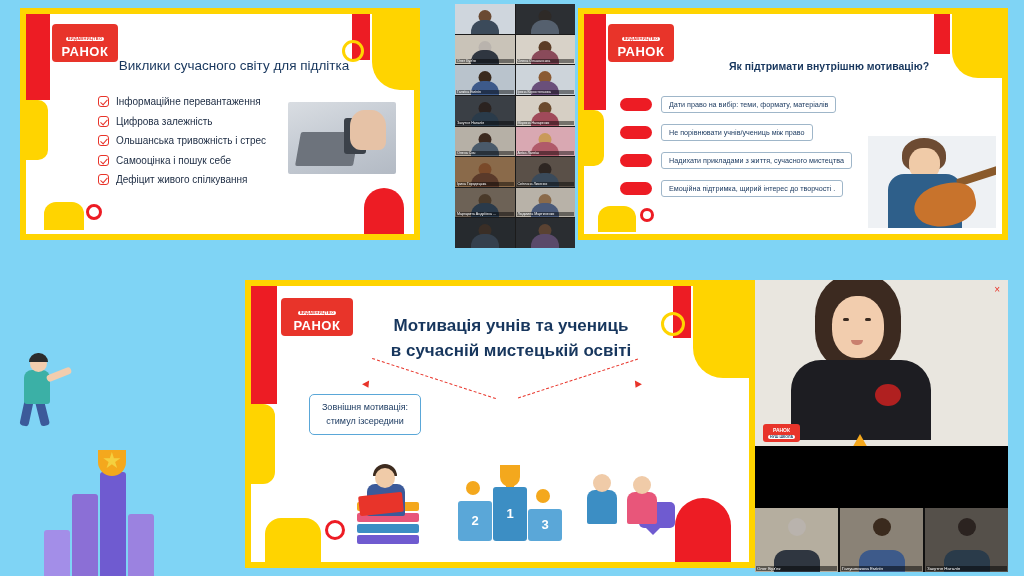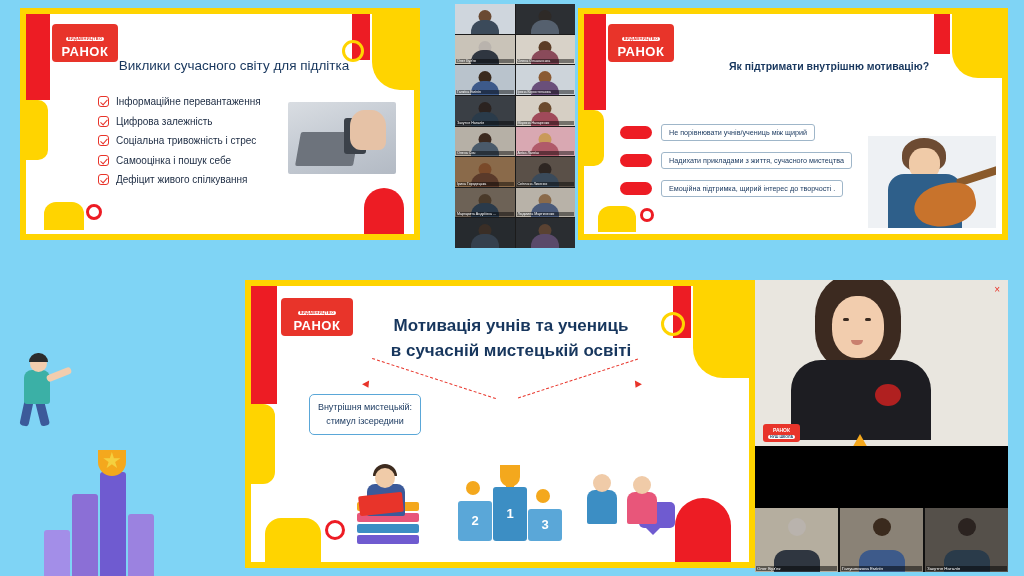--- a/index.html
+++ b/index.html
@@ -401,21 +401,21 @@
       <div class="bullet-row">
         <span class="check-box"></span>
         <span class="bullet-text">Інформаційне перевантаження</span>
       </div>
       <div class="bullet-row">
         <span class="check-box"></span>
         <span class="bullet-text">Цифрова залежність</span>
       </div>
       <div class="bullet-row">
         <span class="check-box"></span>
-        <span class="bullet-text">Соціальна тривожність і стрес</span>
+        <span class="bullet-text">Ольшанська тривожність і стрес</span>
       </div>
       <div class="bullet-row">
         <span class="check-box"></span>
         <span class="bullet-text">Самооцінка і пошук себе</span>
       </div>
       <div class="bullet-row">
         <span class="check-box"></span>
         <span class="bullet-text">Дефіцит живого спілкування</span>
       </div>
     </div>
@@ -437,23 +437,27 @@
     <div class="blob yellow" style="right:0;top:0;width:50px;height:64px;border-radius:0 0 0 26px;"></div>
     <div class="blob red" style="right:52px;top:0;width:16px;height:40px;"></div>
 
     <div class="ranok-logo" style="left:24px;top:10px;width:66px;">
       <span class="top">ВИДАВНИЦТВО</span>
       <div class="main">РАНОК</div>
     </div>
 
     <div class="title">Як підтримати внутрішню мотивацію?</div>
 
+    <div class="pill-row" style="left:36px;top:82px;">
+      <span class="pill-red"></span>
+      <span class="pill-box">Дати право на вибір: теми, формату, матеріалів</span>
+    </div>
     <div class="pill-row" style="left:36px;top:110px;">
       <span class="pill-red"></span>
-      <span class="pill-box">Не порівнювати учнів/учениць між щирий</span>
+      <span class="pill-box">Не порівнювати учнів/учениць між право</span>
     </div>
     <div class="pill-row" style="left:36px;top:166px;">
       <span class="pill-red"></span>
       <span class="pill-box">Емоційна підтримка, щирий інтерес до творчості .</span>
     </div>
     <div class="pill-row" style="left:36px;top:138px;">
       <span class="pill-red"></span>
       <span class="pill-box">Надихати прикладами з життя, сучасного мистецтва</span>
     </div>
 
@@ -570,21 +574,21 @@
     <div class="title">
       <div>Мотивація учнів та учениць</div>
       <div>в сучасній мистецькій освіті</div>
     </div>
 
     <div class="arrow-line" style="left:118px;top:92px;width:130px;transform:rotate(18deg);"></div>
     <div class="arrow-head" style="left:112px;top:96px;transform:rotate(-28deg);"></div>
     <div class="arrow-line" style="left:264px;top:92px;width:126px;transform:rotate(-18deg);"></div>
     <div class="arrow-head" style="left:382px;top:96px;transform:rotate(28deg);"></div>
 
-    <div class="motiv-box" id="motiv-left">Внутрішня мистецькій: стимул ізсередини</div>
+    <div class="motiv-box" id="motiv-left">Зовнішня мотивація: стимул ізсередини</div>
 
     <div class="reader">
       <div class="books">
         <div class="book" style="background:#f4a81d"></div>
         <div class="book" style="background:#e8567a"></div>
         <div class="book" style="background:#3c8ec4"></div>
         <div class="book" style="background:#6f5bd0"></div>
       </div>
       <div class="rd-body"></div>
       <div class="rd-hair"></div>

